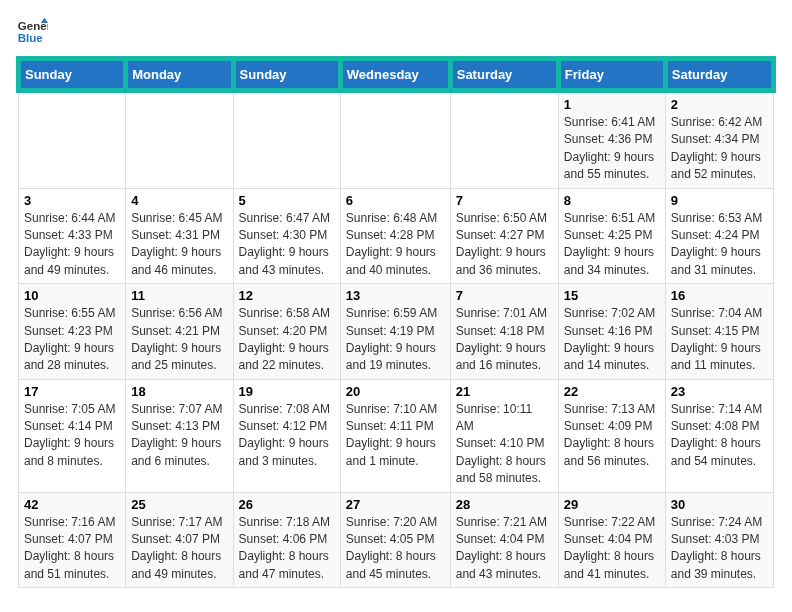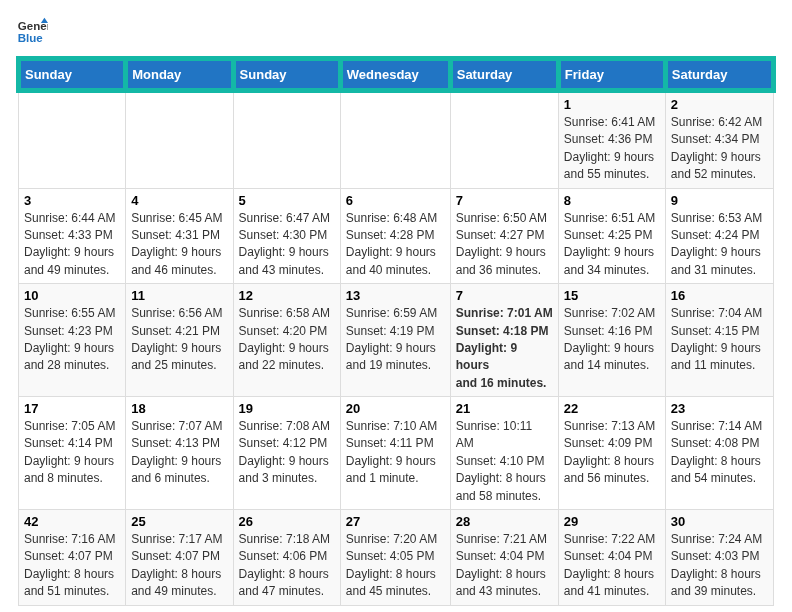--- a/index.html
+++ b/index.html
@@ -201,21 +201,21 @@
         </td>
         <td>
           <span class="day-number">13</span>
           <div class="day-info" style="white-space: pre-line;">Sunrise: 6:59 AM
 Sunset: 4:19 PM
 Daylight: 9 hours
 and 19 minutes.</div>
         </td>
         <td>
           <span class="day-number">7</span>
-          <div class="day-info" style="white-space: pre-line; font-weight: bold;">Sunrise: 7:01 AM
+          <div class="day-info" style="white-space: pre-line;">Sunrise: 7:01 AM
 Sunset: 4:18 PM
 Daylight: 9 hours
 and 16 minutes.</div>
         </td>
         <td>
           <span class="day-number">15</span>
           <div class="day-info" style="white-space: pre-line;">Sunrise: 7:02 AM
 Sunset: 4:16 PM
 Daylight: 9 hours
 and 14 minutes.</div>

